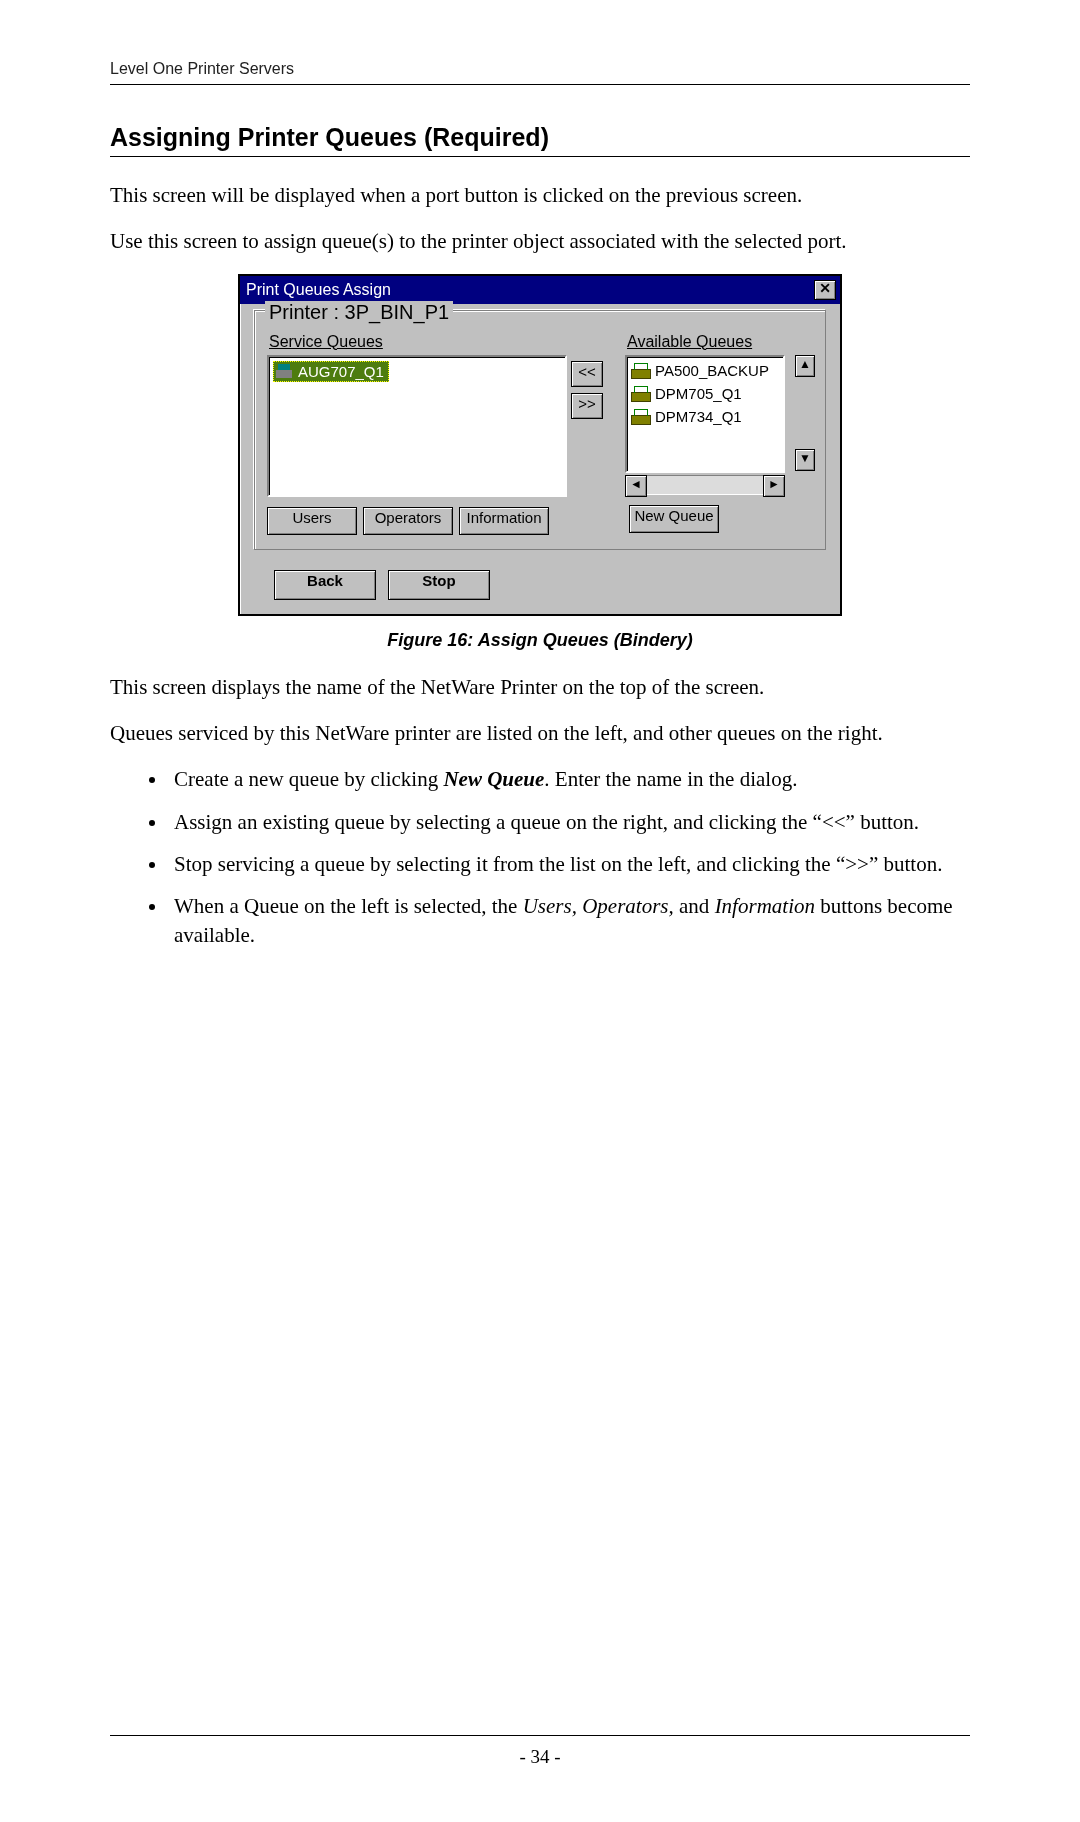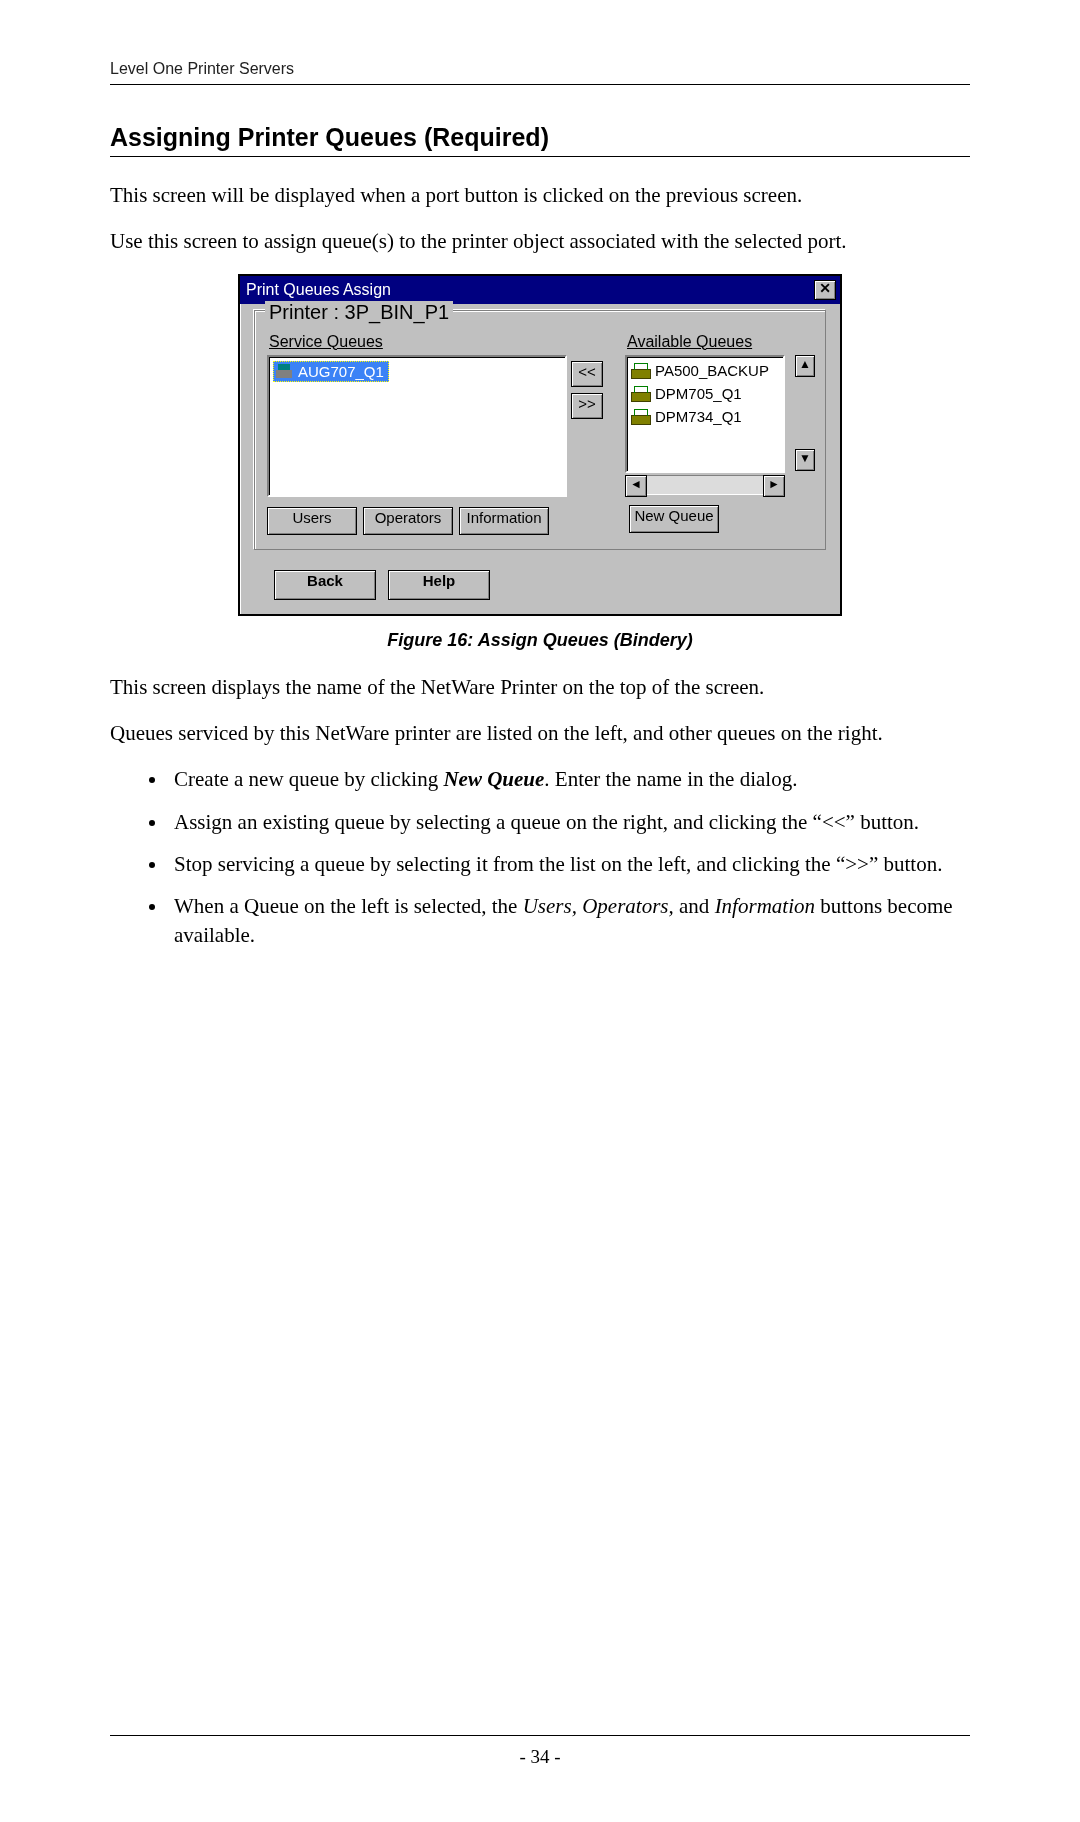--- a/index.html
+++ b/index.html
@@ -115,21 +115,21 @@
   }
   .service-list {
     height: 130px;
     padding: 4px;
     overflow: hidden;
   }
   .sel-item {
     display: inline-flex;
     align-items: center;
     gap: 6px;
-    background: #3b82f6;
+    background: #4d7c0f;
     color: #fff;
     padding: 1px 4px 1px 2px;
     border: 1px dotted #ffff00;
     font-size: 15px;
   }
   .printer-glyph {
     width: 16px; height: 14px;
     background:
       linear-gradient(#008080,#008080) 2px 0 / 12px 6px no-repeat,
       linear-gradient(#808080,#808080) 0 6px / 16px 8px no-repeat;
@@ -310,21 +310,21 @@
               </div>
               <div class="btn-row btn-row-right">
                 <div class="win-btn">New Queue</div>
               </div>
             </div>
           </div>
         </div>
 
         <div class="bottom-row">
           <div class="win-btn">Back</div>
-          <div class="win-btn">Help</div>
+          <div class="win-btn">Stop</div>
         </div>
       </div>
     </div>
   </div>
 
   <div class="figure-caption">Figure 16: Assign Queues (Bindery)</div>
 
   <p class="para">This screen displays the name of the NetWare Printer on the top of the screen.</p>
   <p class="para">Queues serviced by this NetWare printer are listed on the left, and other queues on the right.</p>
 

